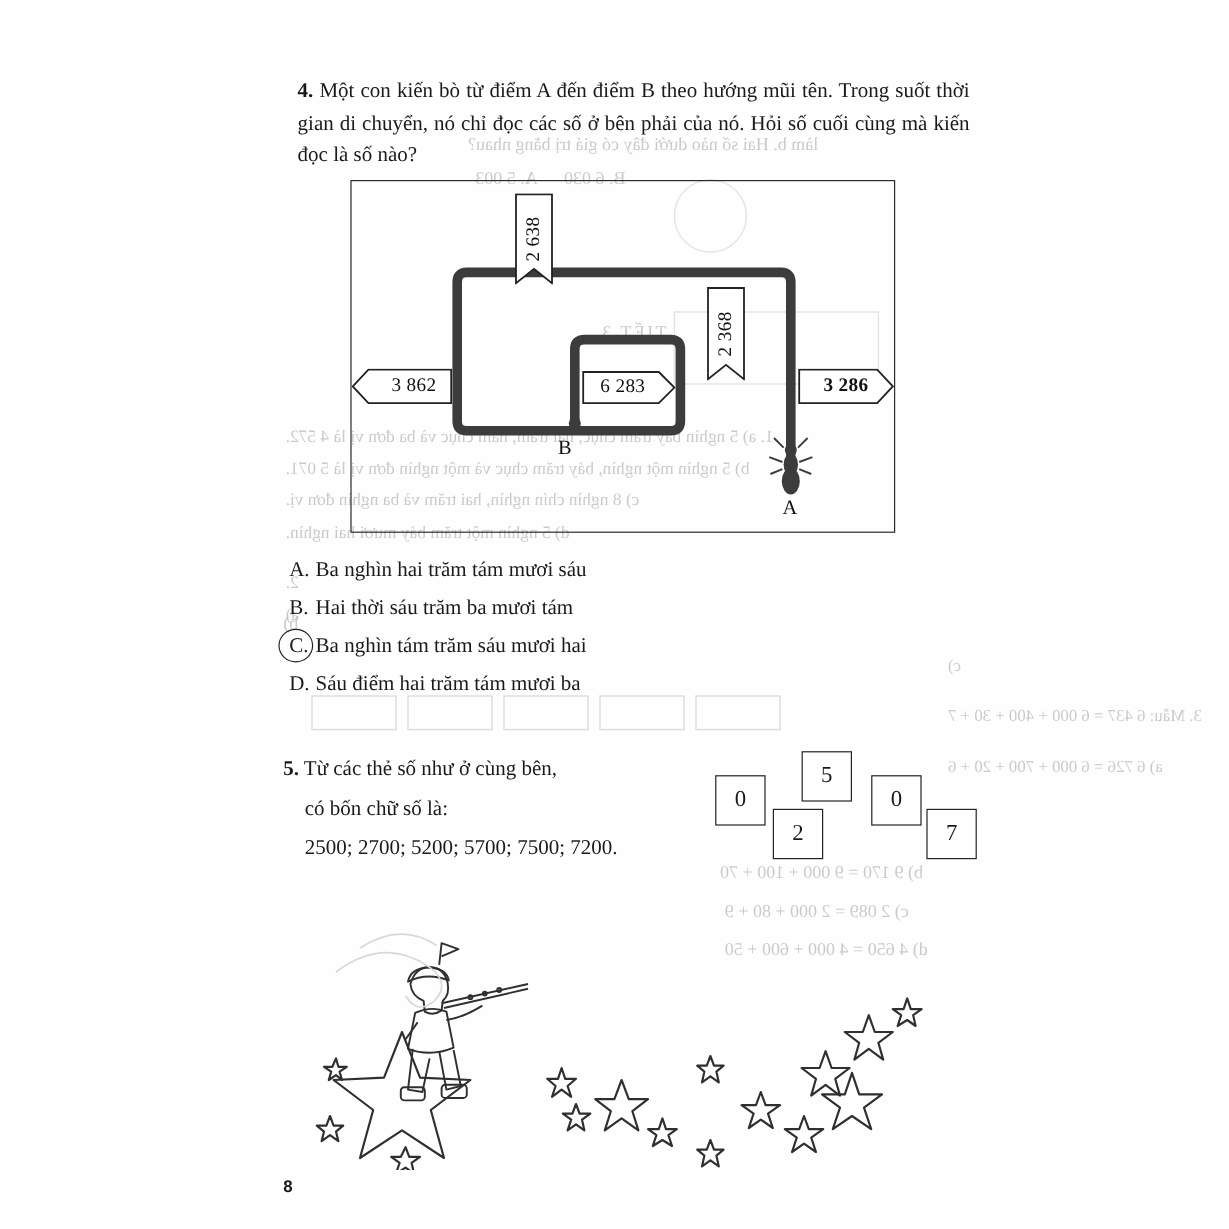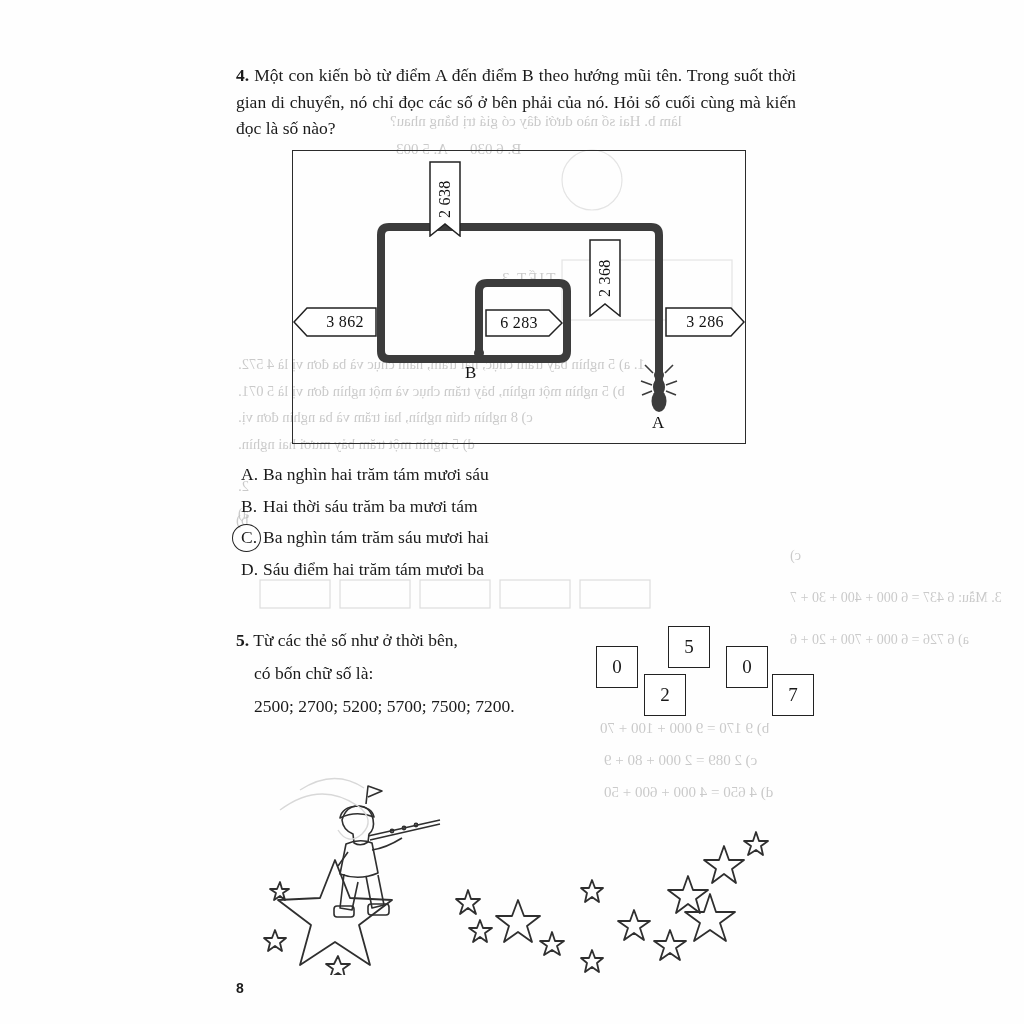--- a/index.html
+++ b/index.html
@@ -29,21 +29,21 @@
     font-family: "Liberation Serif", serif;
     transform: scaleX(-1);
     white-space: nowrap;
     pointer-events: none;
     opacity: .75;
   }
 
   
   .q4 {
     position: absolute;
-    left: 236px;
+    left: 248px;
     top: 62px;
     width: 560px;
   }
   .q4-text {
     font-size: 17.5px;
     line-height: 1.52;
     text-align: justify;
     text-indent: 0;
   }
   .q-num { font-weight: bold; }
@@ -260,21 +260,21 @@
         </svg>
       <div class="lbl" style="padding-left:10px;">
           <span>3 862</span>
         </div>
     </div>
 
     <div class="flag" style="left:372px; top:156px; width:80px; height:30px;">
       <svg width="80" height="30" viewBox="0 0 80 30">
           <polygon points="1,1 66,1 79,15 66,29 1,29" fill="#fff" stroke="#222" stroke-width="1.5"></polygon>
         </svg>
-      <div class="lbl" style="padding-right:10px;">
+      <div class="lbl" style="padding-right:10px;font-weight:bold;">
           <span>3 286</span>
         </div>
     </div>
 
     <div class="flag" style="left:192px; top:158px; width:68px; height:28px;">
       <svg width="78" height="28" viewBox="0 0 78 28">
           <polygon points="1,1 64,1 77,14 64,27 1,27" fill="#fff" stroke="#222" stroke-width="1.5"></polygon>
         </svg>
       <div class="lbl" style="padding-right:10px;">
           <span>6 283</span>
@@ -294,21 +294,21 @@
       <span class="letter">C.</span><span>Ba nghìn tám trăm sáu mươi hai</span>
     </div>
     <div class="answer">
       <span class="letter">D.</span><span>Sáu điểm hai trăm tám mươi ba</span>
     </div>
   </div>
 
   <div class="q5">
     <p class="first">
       <span class="q-num">5.</span>
-      <span>Từ các thẻ số như ở thời bên,</span>
+      <span>Từ các thẻ số như ở cùng bên,</span>
     </p>
     <p class="ind">có bốn chữ số là:</p>
     <p class="ind">2500; 2700; 5200; 5700; 7500; 7200.</p>
   </div>
 
   <div class="numcards">
     <div class="card" style="left:4px;  top:20px;">0</div>
     <div class="card" style="left:76px; top:0px;">5</div>
     <div class="card" style="left:134px;top:20px;">0</div>
     <div class="card" style="left:52px; top:48px;">2</div>

